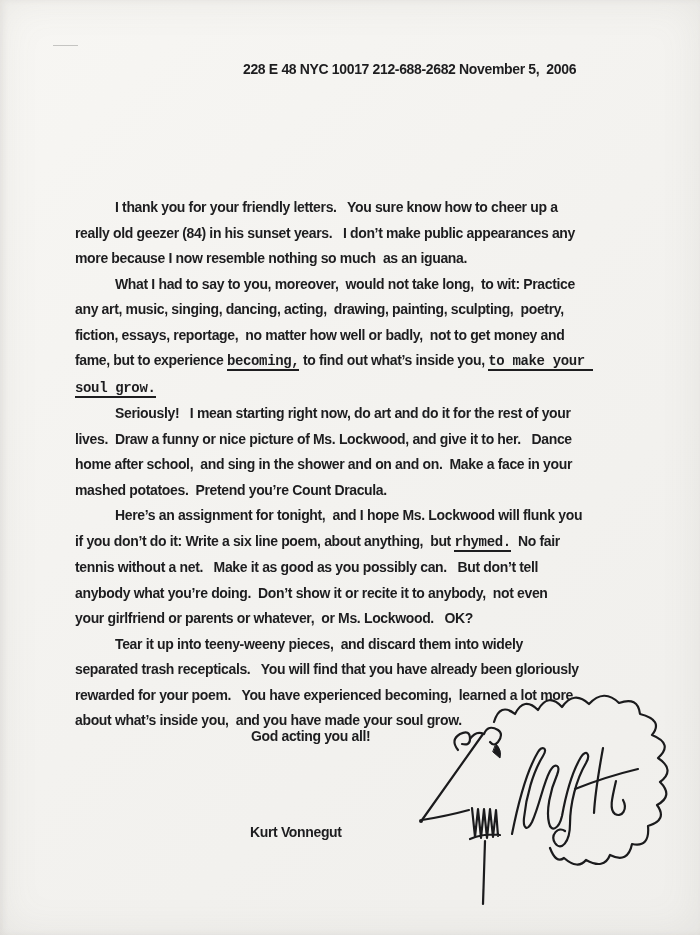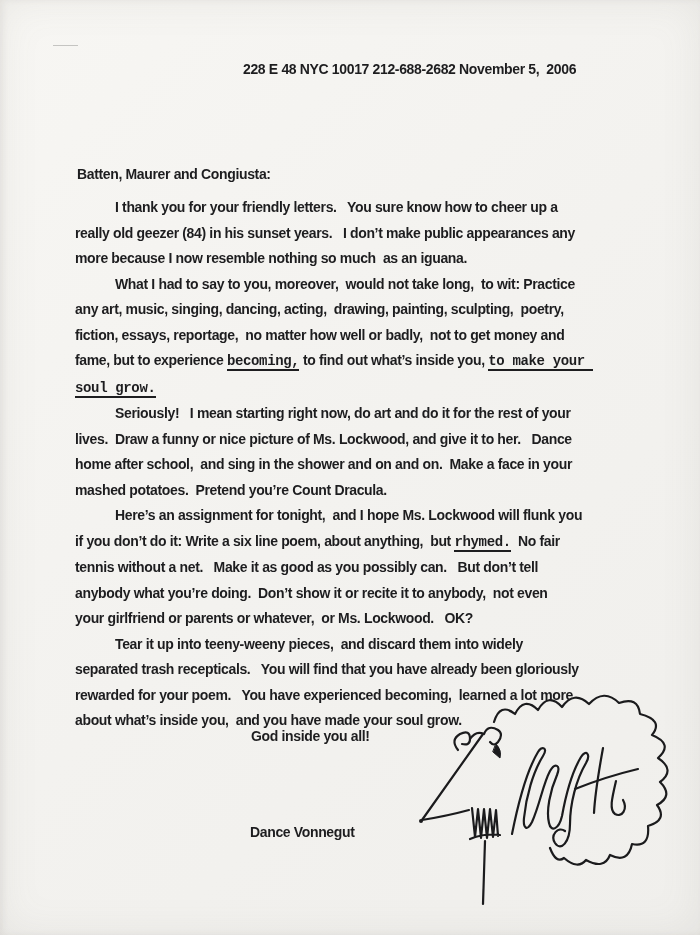--- a/index.html
+++ b/index.html
@@ -34,28 +34,27 @@
 </head>
 <body>
 
 <div class="paper">
 
   <div class="scan-artifact"></div>
 
   <div class="typed header-line">228 E 48 NYC 10017 212-688-2682 November 5,  2006</div>
 
   <div class="typed salutation">
-    <div class="line">Batten, Maurer and Congiusta:</div>
   </div>
 
   <div class="typed letter-body"><div><div class="line indent"><span>I thank you for your friendly letters.   You sure know how to cheer up a</span></div><div class="line"><span>really old geezer (84) in his sunset years.   I don’t make public appearances any</span></div><div class="line"><span>more because I now resemble nothing so much  as an iguana.</span></div></div><div><div class="line indent"><span>What I had to say to you, moreover,  would not take long,  to wit: Practice</span></div><div class="line"><span>any art, music, singing, dancing, acting,  drawing, painting, sculpting,  poetry,</span></div><div class="line"><span>fiction, essays, reportage,  no matter how well or badly,  not to get money and</span></div><div class="line"><span>fame, but to experience </span><span class="u">becoming,</span><span> to find out what’s inside you, </span><span class="u">to make your </span></div><div class="line"><span class="u">soul grow.</span></div></div><div><div class="line indent"><span>Seriously!   I mean starting right now, do art and do it for the rest of your</span></div><div class="line"><span>lives.  Draw a funny or nice picture of Ms. Lockwood, and give it to her.   Dance</span></div><div class="line"><span>home after school,  and sing in the shower and on and on.  Make a face in your</span></div><div class="line"><span>mashed potatoes.  Pretend you’re Count Dracula.</span></div></div><div><div class="line indent"><span>Here’s an assignment for tonight,  and I hope Ms. Lockwood will flunk you</span></div><div class="line"><span>if you don’t do it: Write a six line poem, about anything,  but </span><span class="u">rhymed.</span><span>  No fair</span></div><div class="line"><span>tennis without a net.   Make it as good as you possibly can.   But don’t tell</span></div><div class="line"><span>anybody what you’re doing.  Don’t show it or recite it to anybody,  not even</span></div><div class="line"><span>your girlfriend or parents or whatever,  or Ms. Lockwood.   OK?</span></div></div><div><div class="line indent"><span>Tear it up into teeny-weeny pieces,  and discard them into widely</span></div><div class="line"><span>separated trash recepticals.   You will find that you have already been gloriously</span></div><div class="line"><span>rewarded for your poem.   You have experienced becoming,  learned a lot more</span></div><div class="line"><span>about what’s inside you,  and you have made your soul grow.</span></div></div></div>
 
-  <div class="typed closing">God inside you all!</div>
+  <div class="typed closing">God acting you all!</div>
 
-  <div class="typed typed-name">Dance Vonnegut</div>
+  <div class="typed typed-name">Kurt Vonnegut</div>
 
   <svg class="doodle" viewBox="0 0 280 240" aria-hidden="true">
 
     <path d="
       M82,30 Q88,10 103,22 Q112,4 126,18 Q136,0 150,15 Q162,-2 177,12
       Q192,-4 207,11 Q226,4 228,22
       Q252,28 240,43 Q262,52 246,66 Q264,78 248,90 Q262,104 245,113 Q256,128 236,134
       Q238,156 220,152 Q216,172 198,163 Q192,178 174,168 Q166,178 152,166 Q144,172 138,156"></path>
 
     <path d="M46,58 Q38,48 48,42 Q58,37 58,47 Q58,54 50,52"></path>

